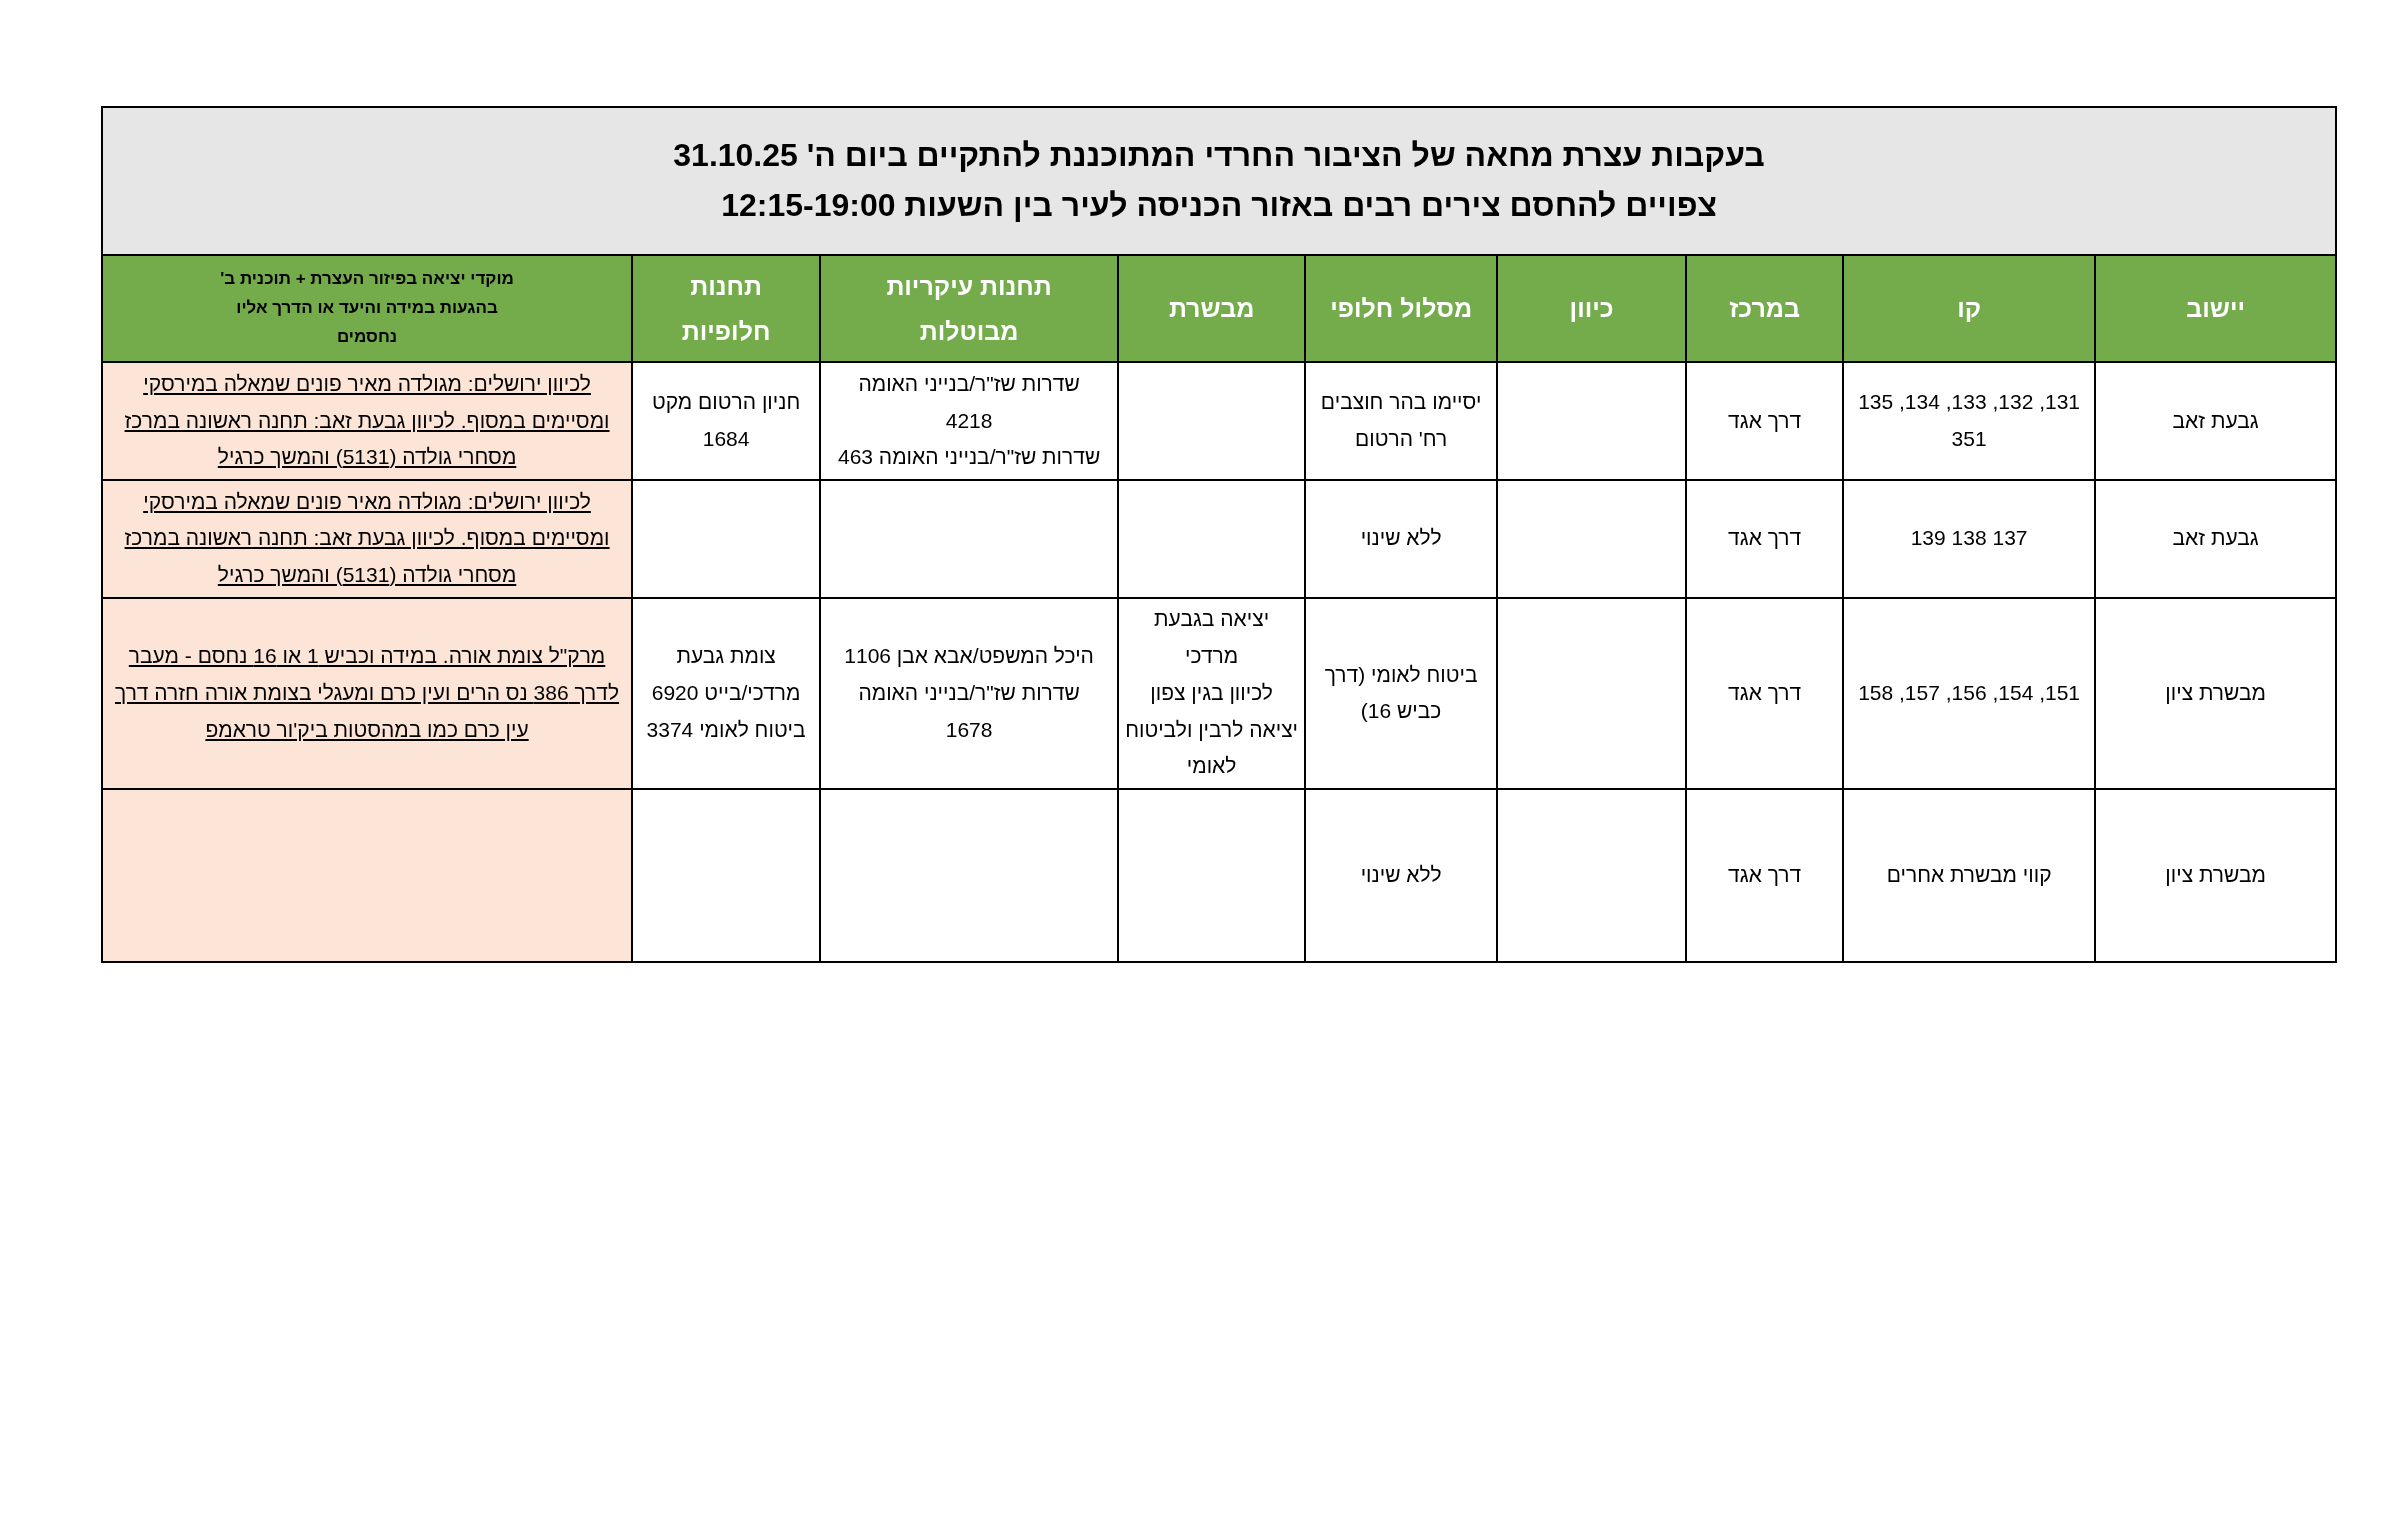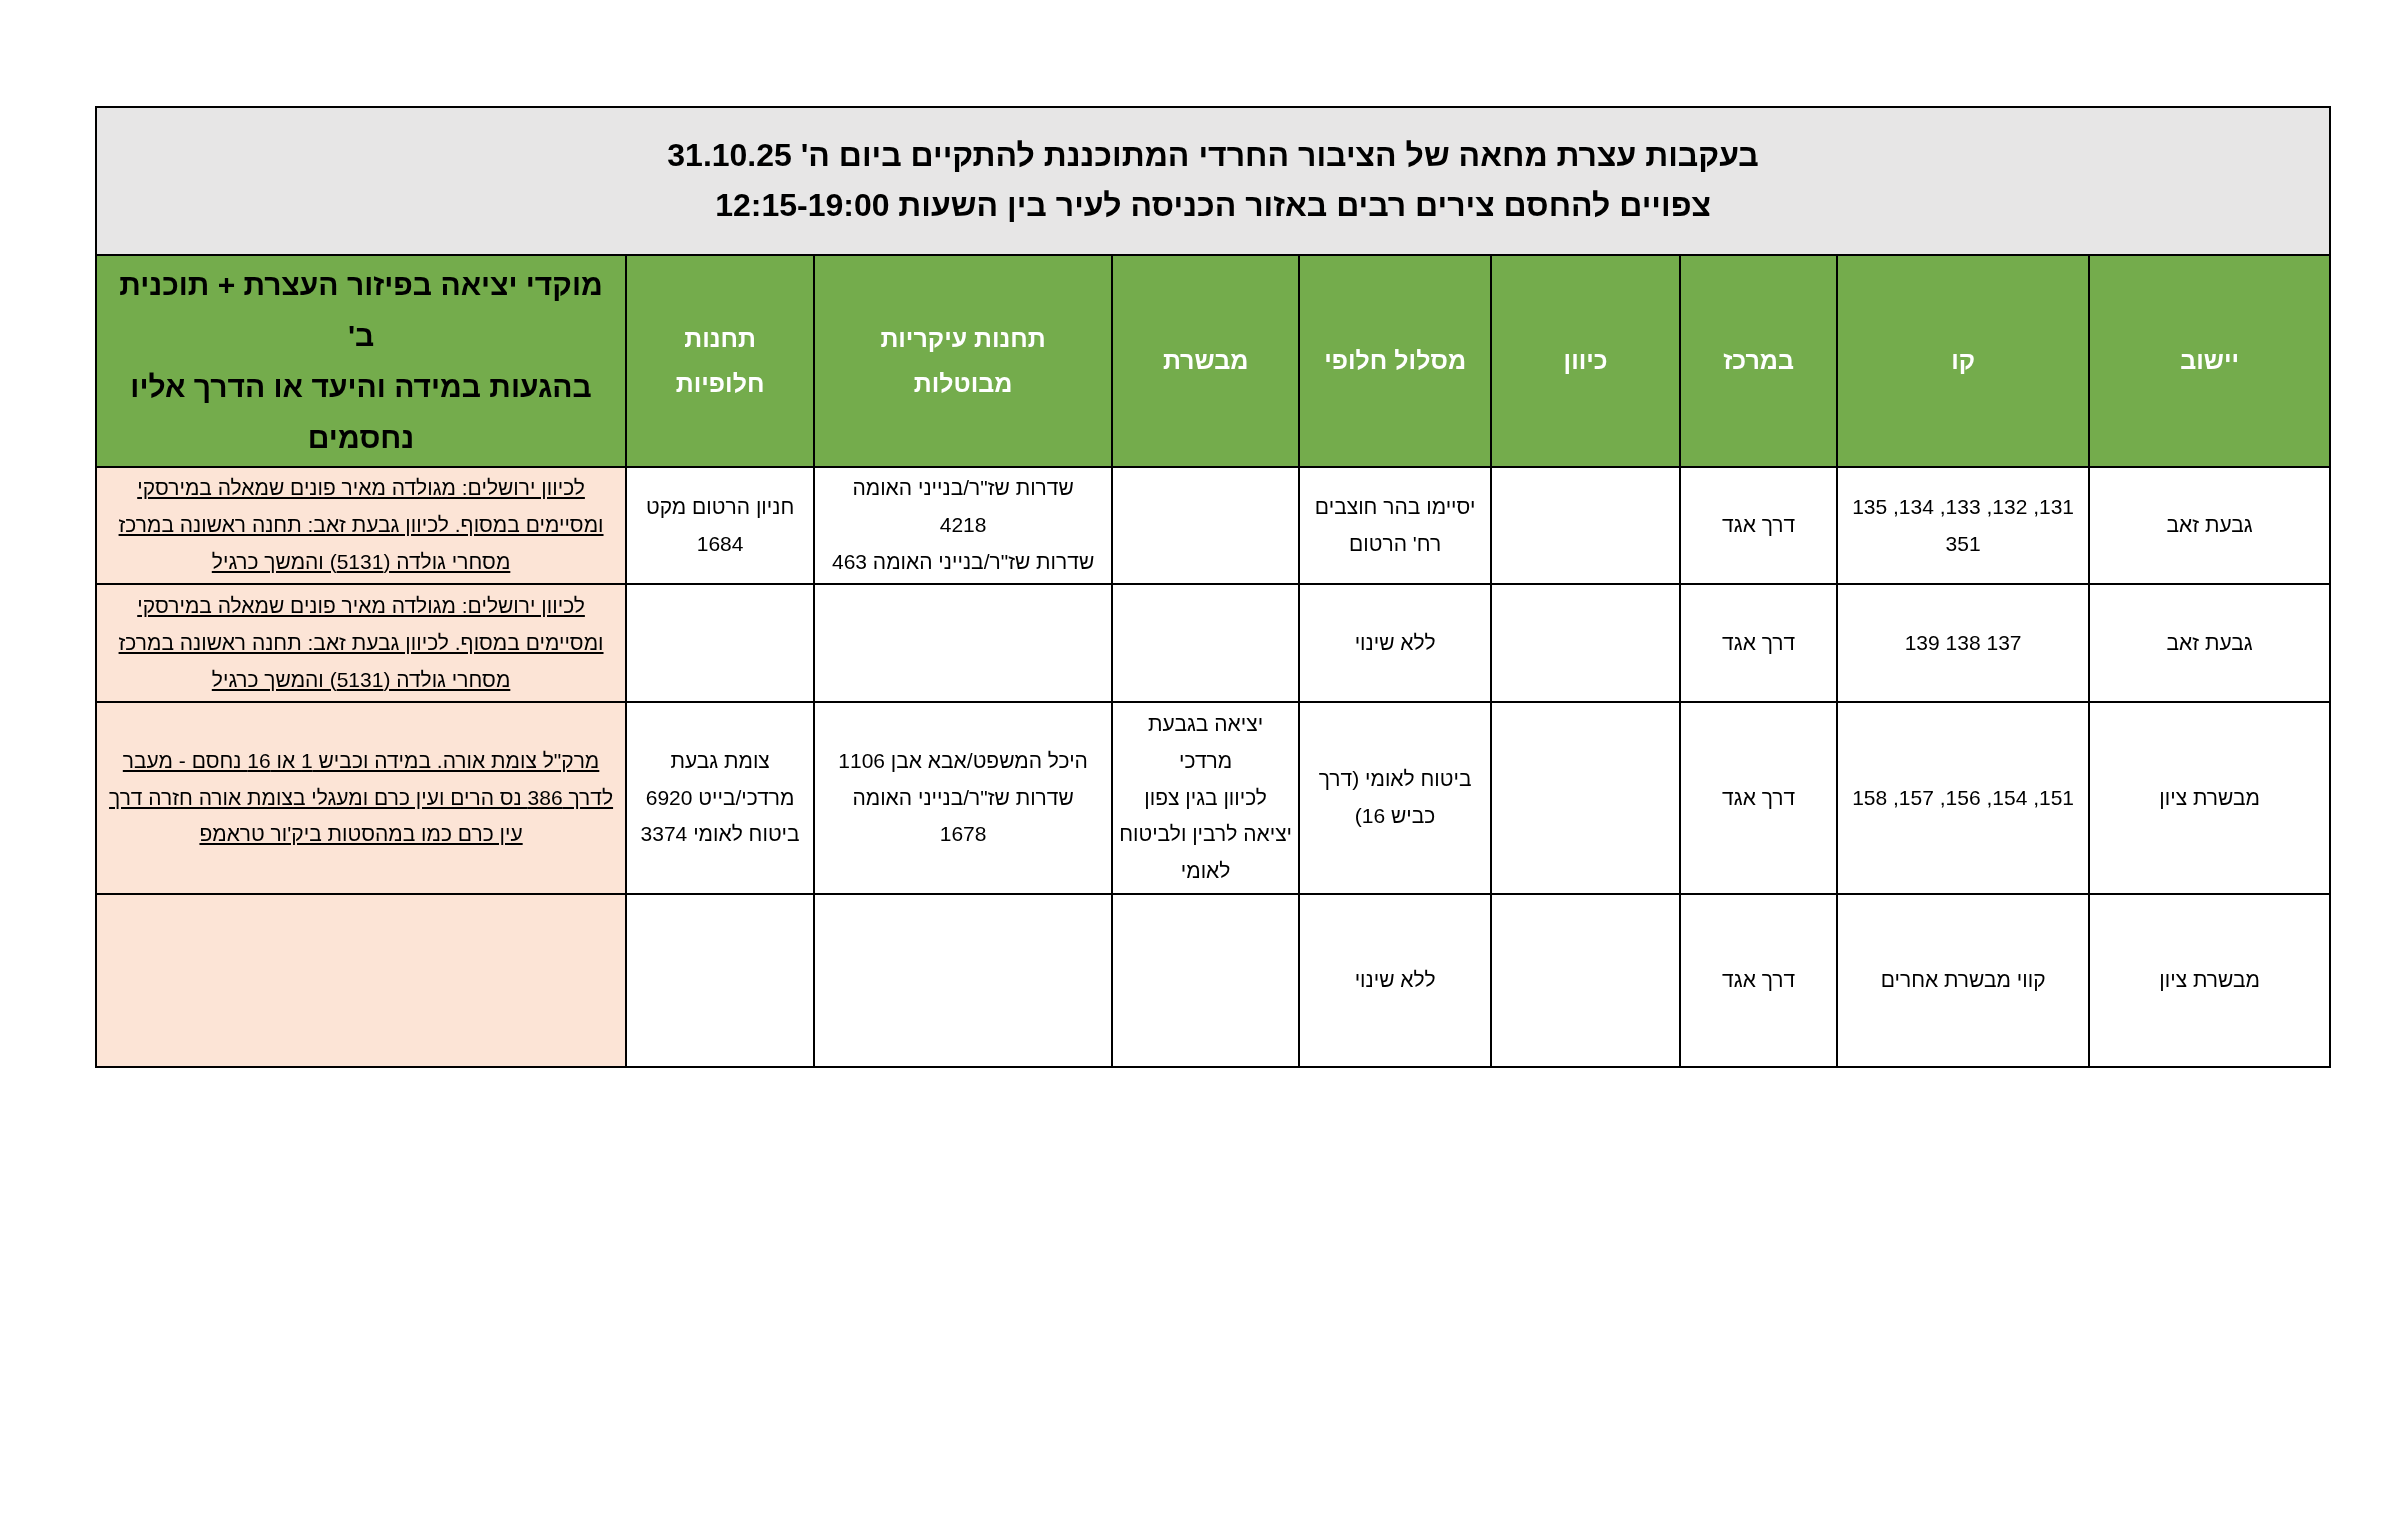--- a/index.html
+++ b/index.html
@@ -10,21 +10,21 @@
   }
   html,body{margin:0;padding:0;}
   body{
     width:2401px;height:1538px;
     background:#ffffff;
     font-family:"Liberation Sans","DejaVu Sans",sans-serif;
     position:relative;
   }
   .sheet-table{
     position:absolute;
-    left:95px;top:106px;
+    left:101px;top:106px;
     width:2234px;
     border-collapse:collapse;
     table-layout:fixed;
     direction:rtl;
   }
   .sheet-table td,.sheet-table th{
     border:2.1px solid var(--border);
     vertical-align:middle;
     text-align:center;
     padding:2.8px 5.6px;
@@ -44,21 +44,21 @@
     background:var(--green);
     color:#ffffff;
     font-weight:bold;
     font-size:25px;
     line-height:1.8;
     white-space:pre-line;
     height:107px;
   }
   .header-row th.mokdei-head{
     color:#000000;
-    font-size:30px;
+    font-size:17px;
     line-height:1.7;
     margin-left:37px;
   }
   .data-row td{
     background:#ffffff;
     font-size:21px;
     line-height:1.75;
     white-space:pre-line;
     color:#000;
   }

